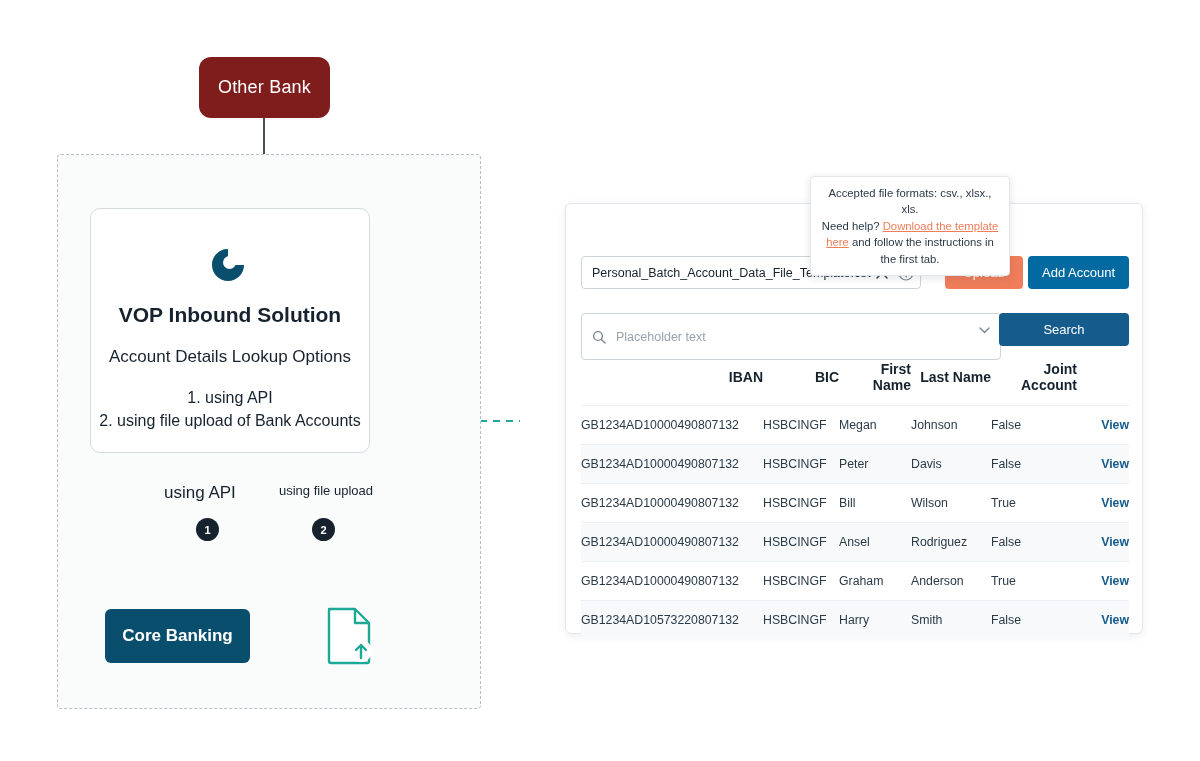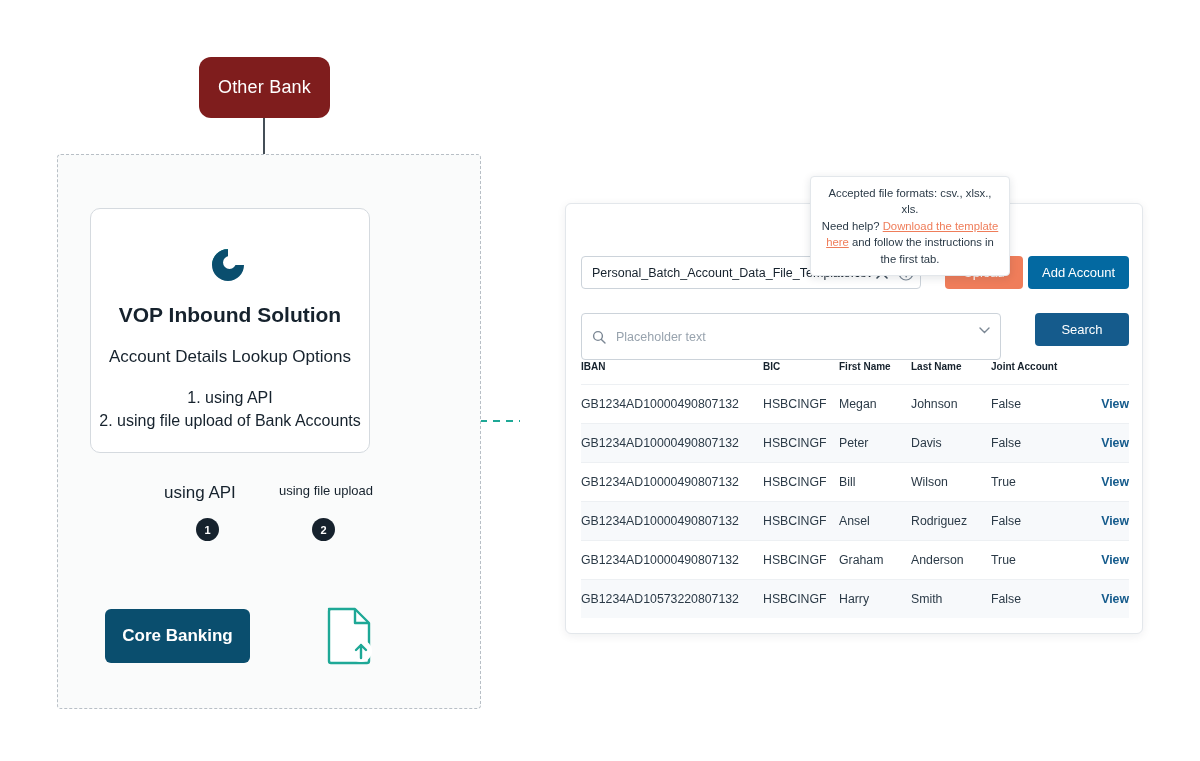--- a/index.html
+++ b/index.html
@@ -307,45 +307,45 @@
   .search-caret {
     position: absolute;
     right: 10px;
     top: 13px;
     width: 11px;
     height: 7px;
   }
   .search-btn {
     position: absolute;
     right: 0; top: 0;
-    width: 94px;
+    width: 130px;
     height: 33px;
     background: #155b8c;
     color: #ffffff;
     border: none;
     border-radius: 4px;
     font-size: 13px;
     font-family: "Liberation Sans", sans-serif;
     cursor: pointer;
   }
 
   table.accounts {
     position: absolute;
     left: 15px;
     top: 157px;
     width: 548px;
     border-collapse: collapse;
     font-size: 12.3px;
   }
   table.accounts th {
-    text-align: left;
+    text-align: right;
     font-weight: 700;
     color: #16222d;
     padding: 0 0 12px 0;
-    font-size: 10px;
+    font-size: 14px;
   }
   table.accounts td {
     color: #2a3views;
     color: #2b3a47;
     padding: 12px 0;
     border-top: 1px solid #edf0f3;
   }
   table.accounts tbody tr.alt td { background: #f7f9fb; }
   .col-iban   { width: 182px; }
   .col-bic    { width: 76px; }

